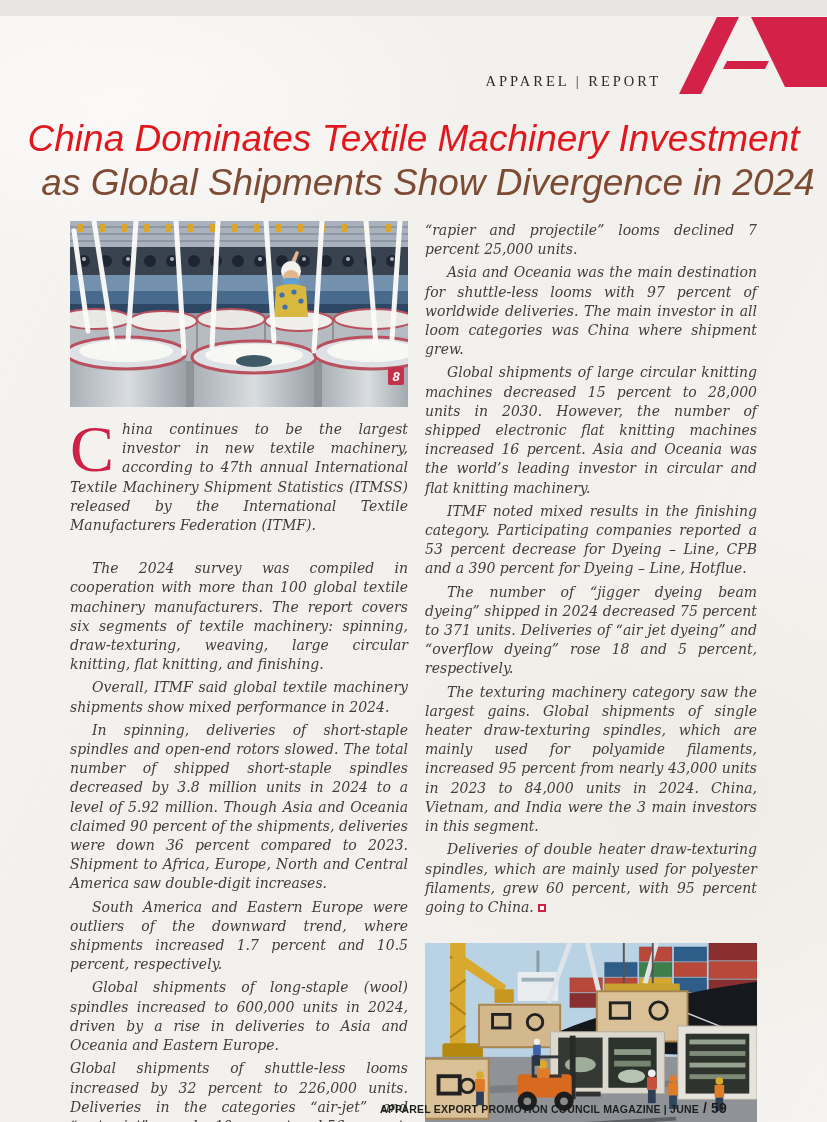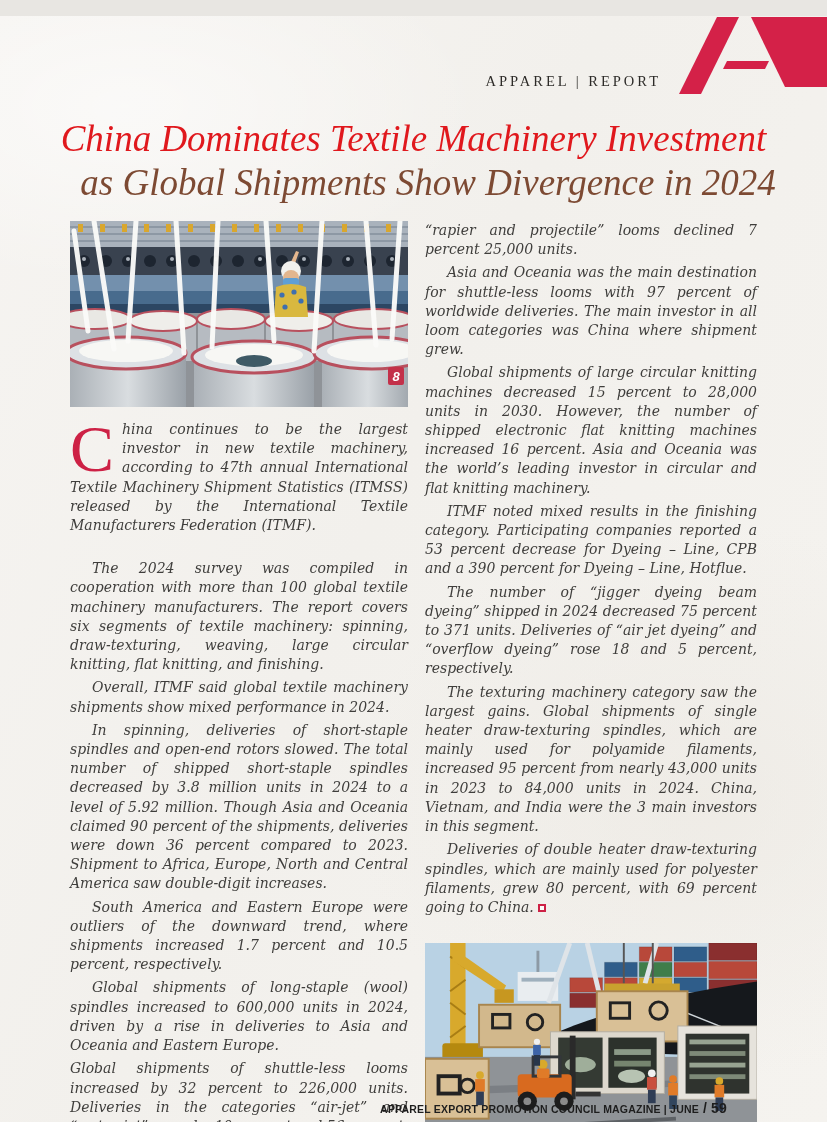--- a/index.html
+++ b/index.html
@@ -20,21 +20,21 @@
   .masthead {
     position: absolute; top: 57px; right: 166px;
     font-family: "Liberation Serif", serif;
     font-size: 14.5px; letter-spacing: 3px; color: #2d2b28;
   }
   .logo { position: absolute; top: 0; right: 0; width: 150px; height: 80px; }
 
   
   .title-block { position: absolute; top: 101px; left: 0; width: 100%; text-align: center; }
   .title-line {
-    font-family: Liberation Serif, serif;
+    font-family: Liberation Sans, sans-serif;
     font-style: italic; font-weight: 500;
     font-size: 37px; line-height: 44px; letter-spacing: 0px;
   }
   .title-line.l1 { color: #e0181d; }
   .title-line.l2 { color: #7d4a33; padding-left: 29px; }
 
   
   .columns {
     position: absolute; top: 205px; left: 70px; right: 70px;
     display: flex; gap: 17px;
@@ -232,21 +232,21 @@
       <p>Global shipments of shuttle-less looms increased by 32 percent to 226,000 units. Deliveries in the categories “air-jet” and “water-jet” grew by 10 percent and 56 percent, respectively. The number of</p>
     </div>
 
     <div class="col col-right">
       <p>“rapier and projectile” looms declined 7 percent 25,000 units.</p>
       <p class="ind">Asia and Oceania was the main destination for shuttle-less looms with 97 percent of worldwide deliveries. The main investor in all loom categories was China where shipment grew.</p>
       <p class="ind">Global shipments of large circular knitting machines decreased 15 percent to 28,000 units in 2030. However, the number of shipped electronic flat knitting machines increased 16 percent. Asia and Oceania was the world’s leading investor in circular and flat knitting machinery.</p>
       <p class="ind">ITMF noted mixed results in the finishing category. Participating companies reported a 53 percent decrease for Dyeing – Line, CPB and a 390 percent for Dyeing – Line, Hotflue.</p>
       <p class="ind">The number of “jigger dyeing beam dyeing” shipped in 2024 decreased 75 percent to 371 units. Deliveries of “air jet dyeing” and “overflow dyeing” rose 18 and 5 percent, respectively.</p>
       <p class="ind">The texturing machinery category saw the largest gains. Global shipments of single heater draw-texturing spindles, which are mainly used for polyamide filaments, increased 95 percent from nearly 43,000 units in 2023 to 84,000 units in 2024. China, Vietnam, and India were the 3 main investors in this segment.</p>
-      <p class="ind"><span>Deliveries of double heater draw-texturing spindles, which are mainly used for polyester filaments, grew 80 percent, with 69 percent going to China.</span><span class="endmark"></span></p>
+      <p class="ind"><span>Deliveries of double heater draw-texturing spindles, which are mainly used for polyester filaments, grew 60 percent, with 95 percent going to China.</span><span class="endmark"></span></p>
 
       <div class="photo-frame bottom">
         <svg class="photo" viewBox="0 0 344 196" aria-hidden="true">
           <rect width="344" height="196" fill="#b9d2e4"></rect>
 
           <g stroke="#00000022">
             <rect x="150" y="36" width="34" height="15" fill="#b8483a"></rect>
             <rect x="150" y="52" width="34" height="15" fill="#8a2f2f"></rect>
             <rect x="186" y="20" width="34" height="15" fill="#2f5d8a"></rect>
             <rect x="186" y="36" width="34" height="15" fill="#b8483a"></rect>

